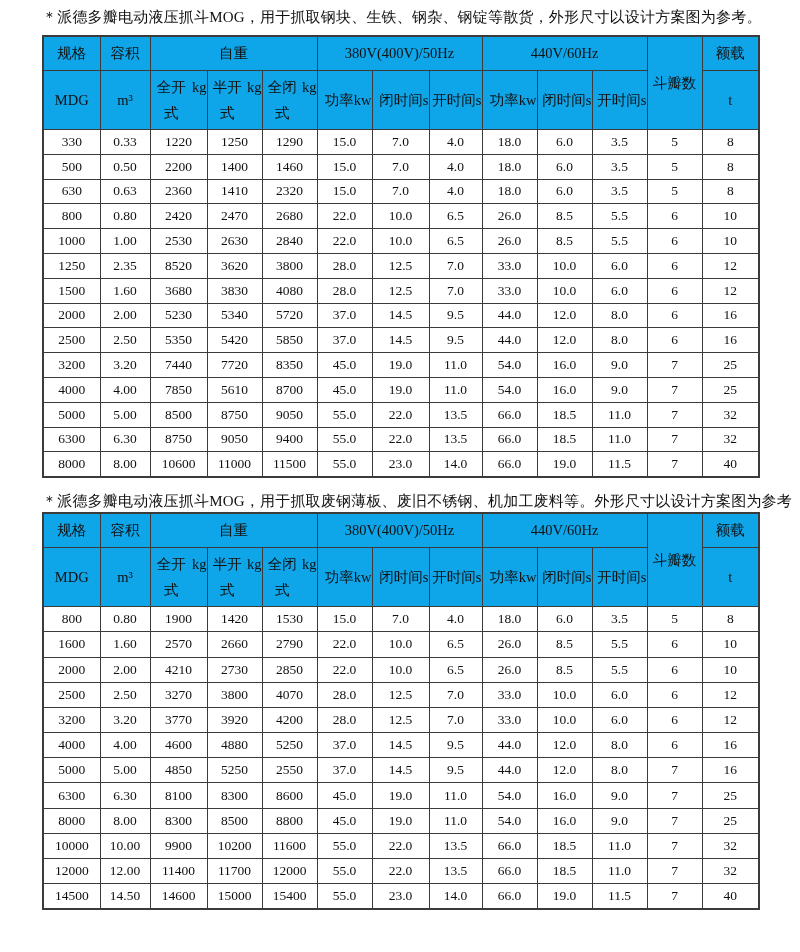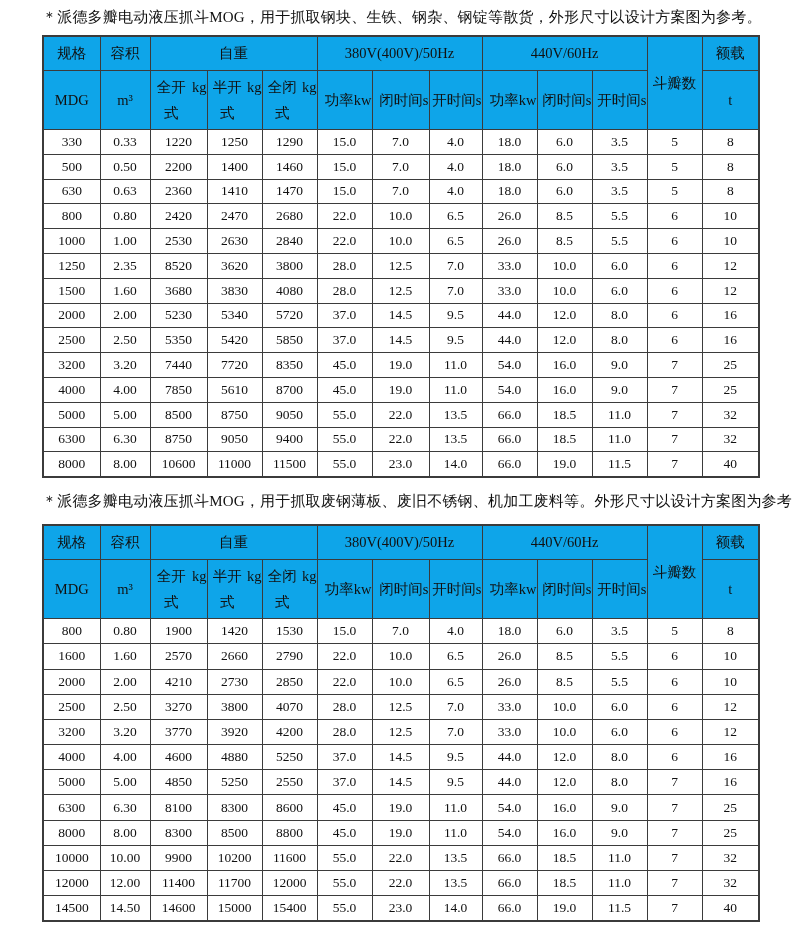--- a/index.html
+++ b/index.html
@@ -20,21 +20,21 @@
   .section-title {
     font-size: 15px;
     font-weight: normal;
     line-height: 19px;
     margin: 0 0 8px 0;
     white-space: nowrap;
     letter-spacing: 0.2px;
   }
   .section-2 .section-title {
     margin-top: 14px;
-    margin-bottom: 13px;
+    margin-bottom: 1px;
   }
   table.spec-table {
     border-collapse: collapse;
     table-layout: fixed;
     width: 716px;
     border: 2px solid #3b3b3b;
   }
   table.spec-table th,
   table.spec-table td {
     border: 1px solid #3b3b3b;
@@ -186,21 +186,21 @@
             <td>6.0</td>
             <td>3.5</td>
             <td>5</td>
             <td>8</td>
           </tr>
           <tr>
             <td>630</td>
             <td>0.63</td>
             <td>2360</td>
             <td>1410</td>
-            <td>1470</td>
+            <td>2320</td>
             <td>15.0</td>
             <td>7.0</td>
             <td>4.0</td>
             <td>18.0</td>
             <td>6.0</td>
             <td>3.5</td>
             <td>5</td>
             <td>8</td>
           </tr>
           <tr>

